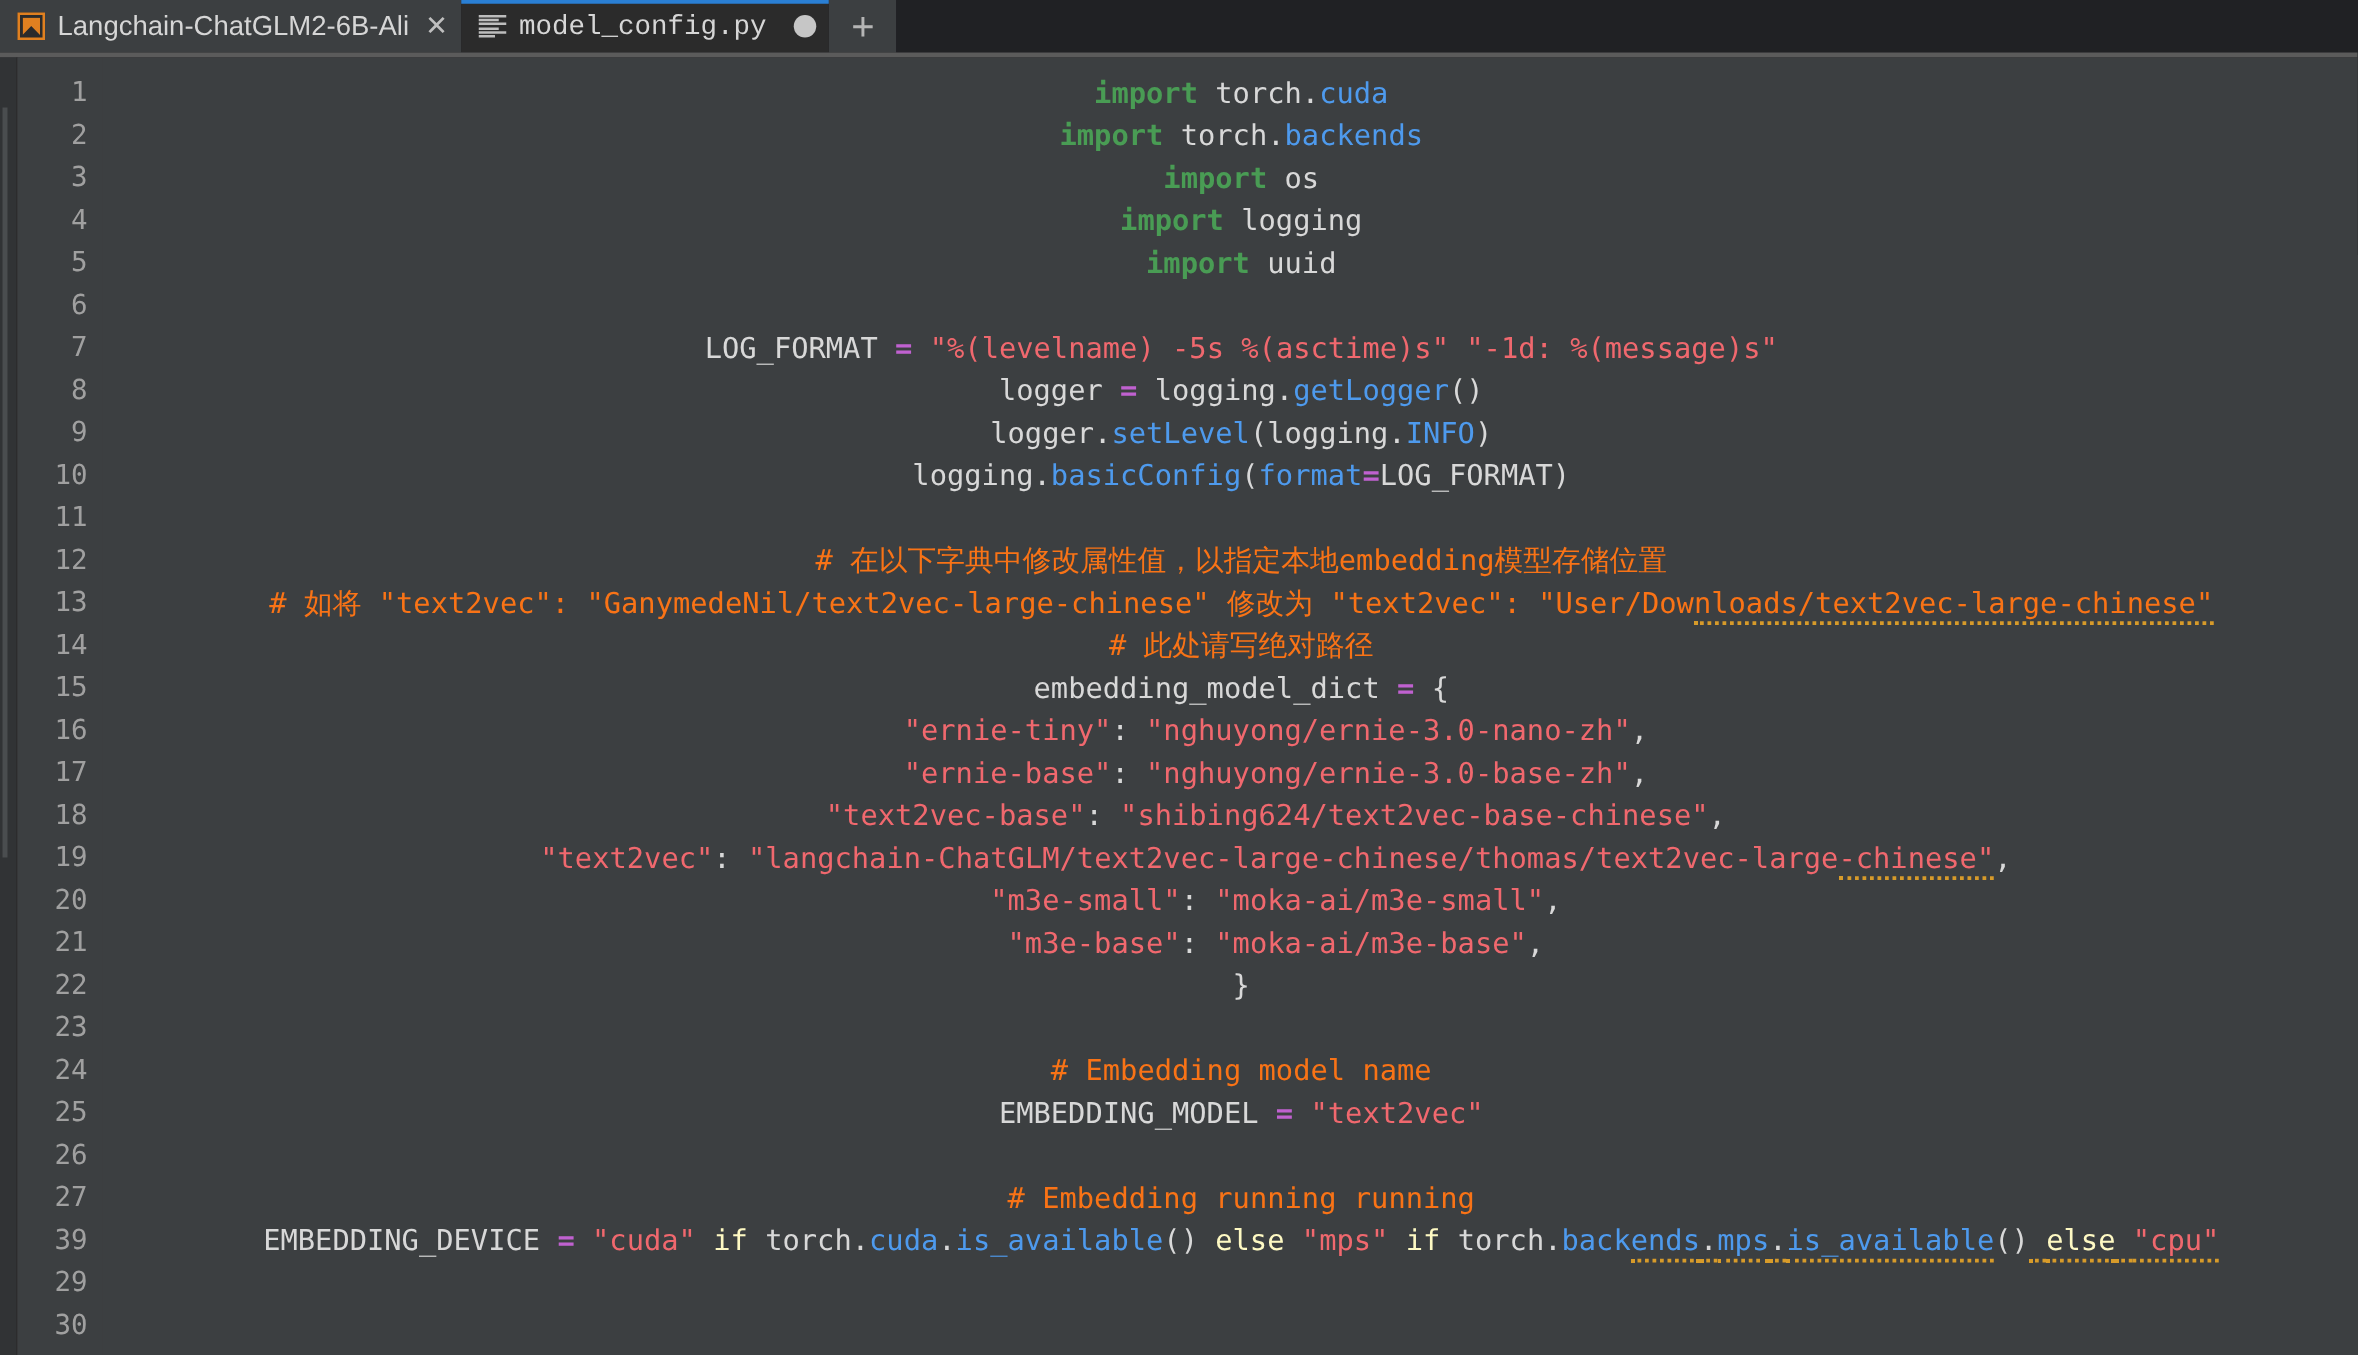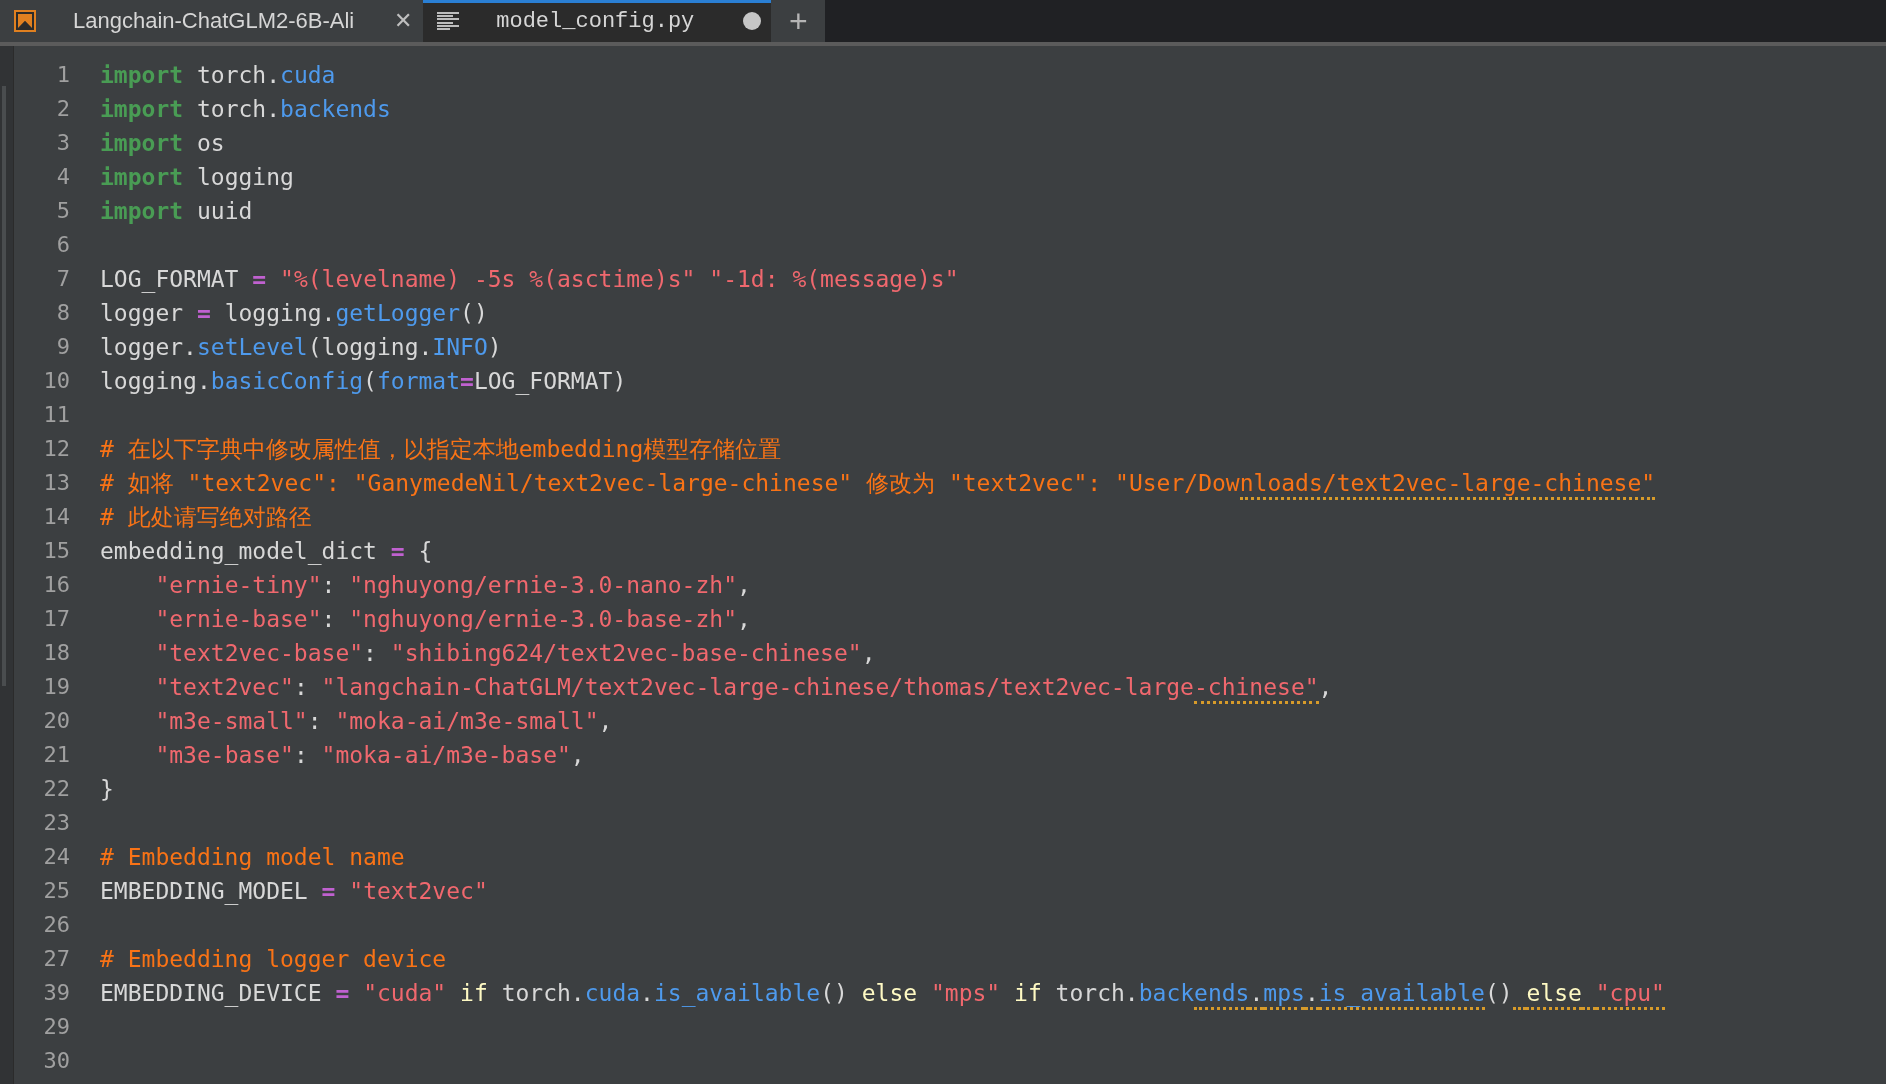--- a/index.html
+++ b/index.html
@@ -20,21 +20,20 @@
   .tab {
     display: flex; align-items: center;
     height: 42px;
     padding: 0 10px 0 14px;
     position: relative;
     font-family: "Liberation Sans", sans-serif;
     font-size: 22px;
     color: #d6d6d6;
     white-space: nowrap;
     cursor: default;
-    gap: 27px;
   }
   .tab.inactive { background: #3c3f41; }
   .tab.active   { background: #2b2b2b; font-family: Liberation Mono, monospace; }
   .tab.active::before {
     content: ""; position: absolute; left: 0; right: 0; top: 0;
     height: 3px; background: #2a7fd4;
   }
 
   .tab-label { margin-left: 10px; overflow: hidden; }
   .tab.inactive .tab-label { max-width: 300px; }
@@ -130,20 +129,21 @@
     padding: 12px 0 0 18px;
     overflow: hidden;
     position: relative;
   }
   #code .line {
     height: 34px; line-height: 34px;
     font-size: 23px;
     font-family: "DejaVu Sans Mono", monospace;
     color: #d8d8d8;
     white-space: pre;
+    text-align: center;
   }
 
   
   .kw   { color: #499c54; font-weight: bold; }   
   .kw2  { color: #fef9c3; }                      
   .mod  { color: #4e9aed; }                      
   .str  { color: #f0686e; }                      
   .op   { color: #c061d0; font-weight: bold; }   
   .cmt  { color: #f97316; }  
   .plain{ color: #d8d8d8; }
@@ -234,18 +234,18 @@
       <div class="line"><span class="plain">    </span><span class="str">"ernie-base"</span><span class="plain">: </span><span class="str">"nghuyong/ernie-3.0-base-zh"</span><span class="plain">,</span></div>
       <div class="line"><span class="plain">    </span><span class="str">"text2vec-base"</span><span class="plain">: </span><span class="str">"shibing624/text2vec-base-chinese"</span><span class="plain">,</span></div>
       <div class="line"><span class="plain">    </span><span class="str">"text2vec"</span><span class="plain">: </span><span class="str">"langchain-ChatGLM/text2vec-large-chinese/thomas/text2vec-large</span><span class="str typo">-chinese"</span><span class="plain">,</span></div>
       <div class="line"><span class="plain">    </span><span class="str">"m3e-small"</span><span class="plain">: </span><span class="str">"moka-ai/m3e-small"</span><span class="plain">,</span></div>
       <div class="line"><span class="plain">    </span><span class="str">"m3e-base"</span><span class="plain">: </span><span class="str">"moka-ai/m3e-base"</span><span class="plain">,</span></div>
       <div class="line"><span class="plain">}</span></div>
       <div class="line">&nbsp;</div>
       <div class="line"><span class="cmt"># Embedding model name</span></div>
       <div class="line"><span class="plain">EMBEDDING_MODEL </span><span class="op">=</span><span class="plain"> </span><span class="str">"text2vec"</span></div>
       <div class="line">&nbsp;</div>
-      <div class="line"><span class="cmt"># Embedding logger device</span></div>
+      <div class="line"><span class="cmt"># Embedding running running</span></div>
       <div class="line"><span class="plain">EMBEDDING_DEVICE </span><span class="op">=</span><span class="plain"> </span><span class="str">"cuda"</span><span class="plain"> </span><span class="kw2">if</span><span class="plain"> torch.</span><span class="mod">cuda</span><span class="plain">.</span><span class="mod">is_available</span><span class="plain">() </span><span class="kw2">else</span><span class="plain"> </span><span class="str">"mps"</span><span class="plain"> </span><span class="kw2">if</span><span class="plain"> torch.</span><span class="mod">back</span><span class="mod typo">ends</span><span class="plain typo">.</span><span class="mod typo">mps</span><span class="plain typo">.</span><span class="mod typo">is_available</span><span class="plain">()</span><span class="plain typo"> </span><span class="kw2 typo">else</span><span class="plain typo"> </span><span class="str typo">"cpu"</span></div>
       <div class="line">&nbsp;</div>
       <div class="line">&nbsp;</div>
     </div>
 </div>
 
 </body></html>

